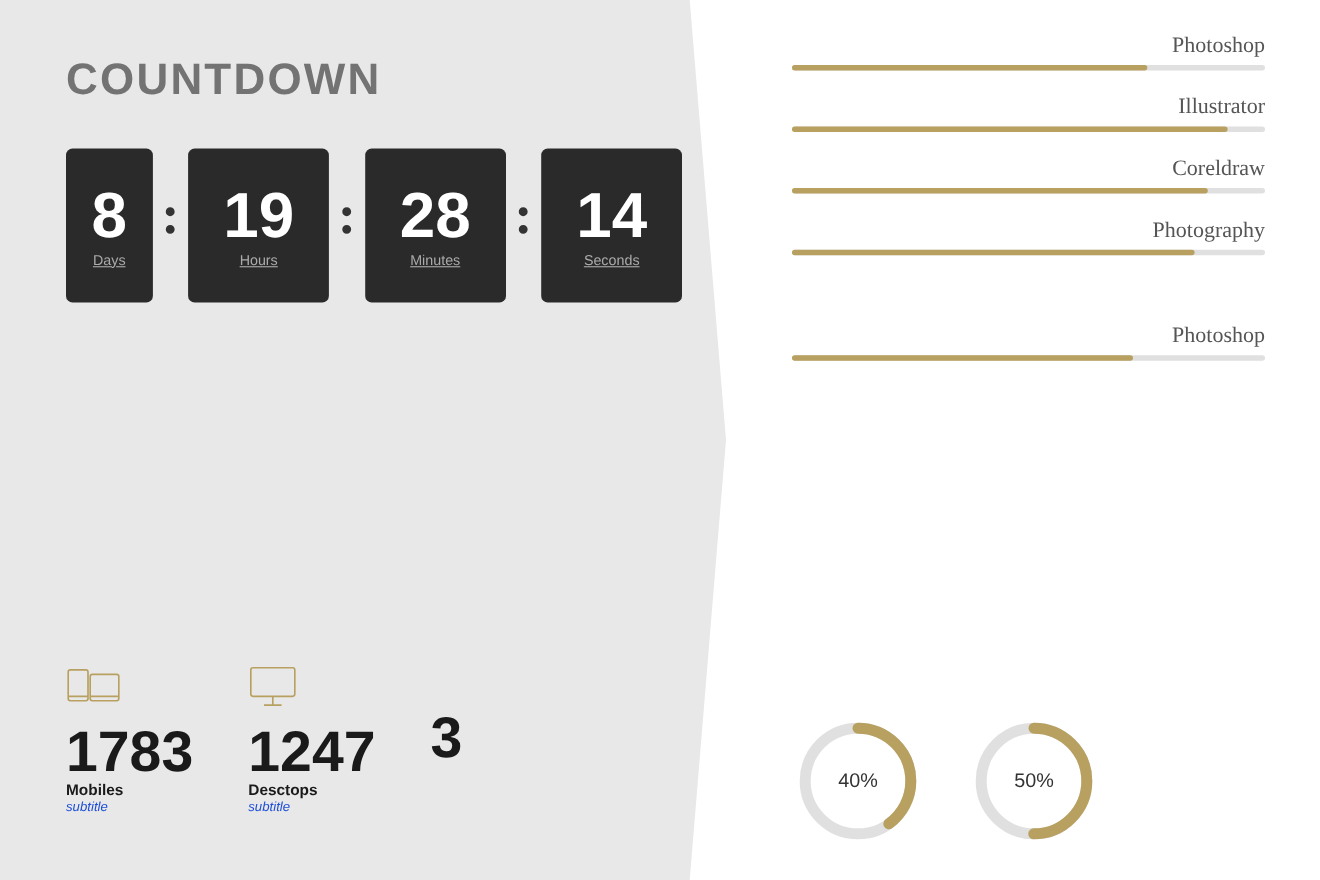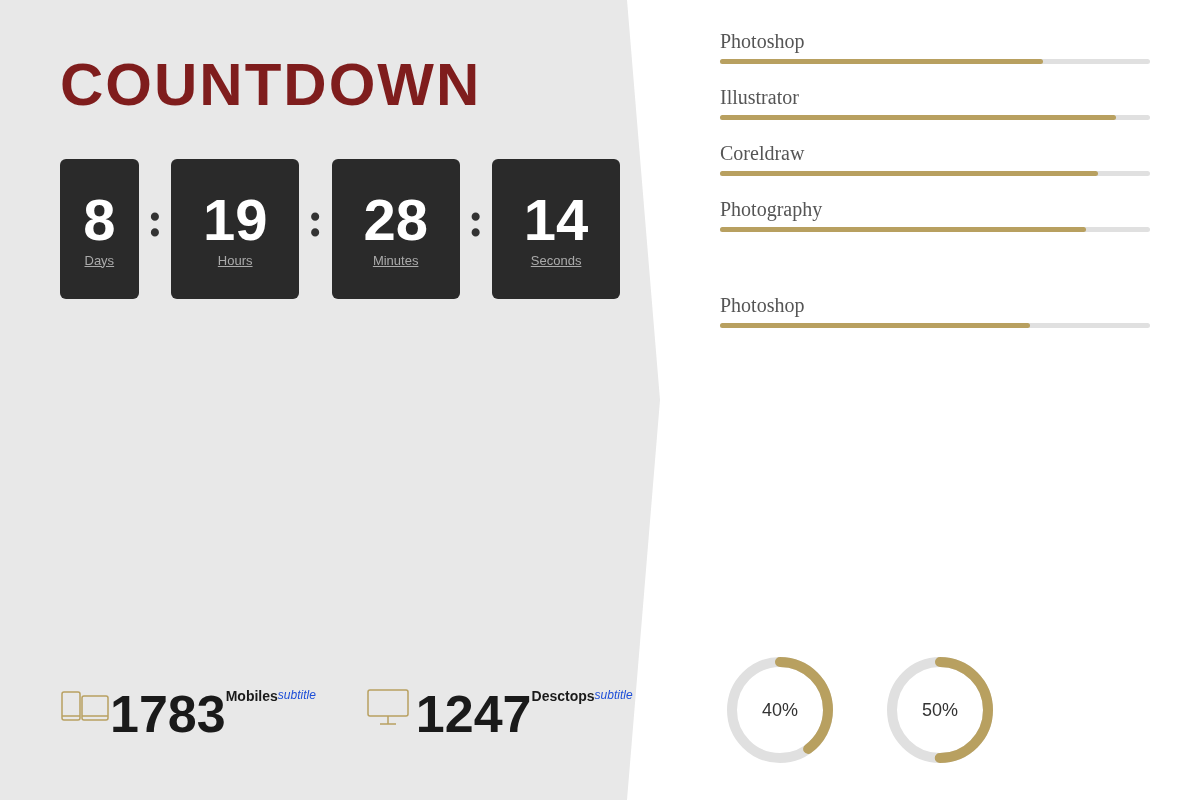--- a/index.html
+++ b/index.html
@@ -18,22 +18,22 @@
       background: #e8e8e8;
       position: relative;
       padding: 50px 40px 40px 60px;
       clip-path: polygon(0 0, 95% 0, 100% 50%, 95% 100%, 0 100%);
       flex-shrink: 0;
     }
 
     .countdown-title {
       font-family: Arial, Helvetica, sans-serif;
       font-weight: 900;
-      font-size: 60px;
-      color: #7f1d1d;
+      font-size: 40px;
+      color: #737373;
       letter-spacing: 2px;
       margin-bottom: 40px;
     }
 
     .timer-row {
       display: flex;
       align-items: center;
       gap: 0;
       margin-bottom: 60px;
     }
@@ -84,21 +84,21 @@
       align-items: flex-start;
       gap: 50px;
       margin-top: 40px;
       position: absolute;
       bottom: 60px;
       left: 60px;
     }
 
     .stat-item {
       display: flex;
-      flex-direction: row;
+      flex-direction: column;
       align-items: flex-start;
     }
 
     .stat-icon {
       margin-bottom: 8px;
     }
 
     .stat-number {
       font-family: Arial, Helvetica, sans-serif;
       font-weight: 900;
@@ -128,20 +128,21 @@
       background: #ffffff;
       padding: 30px 50px 30px 60px;
       display: flex;
       flex-direction: column;
       gap: 0;
     }
 
     
     .skills-section {
       flex: 1;
+      text-align: right;
     }
 
     .skill-item {
       margin-bottom: 22px;
     }
 
     .skill-name {
       font-size: 20px;
       color: #555;
       margin-bottom: 6px;

